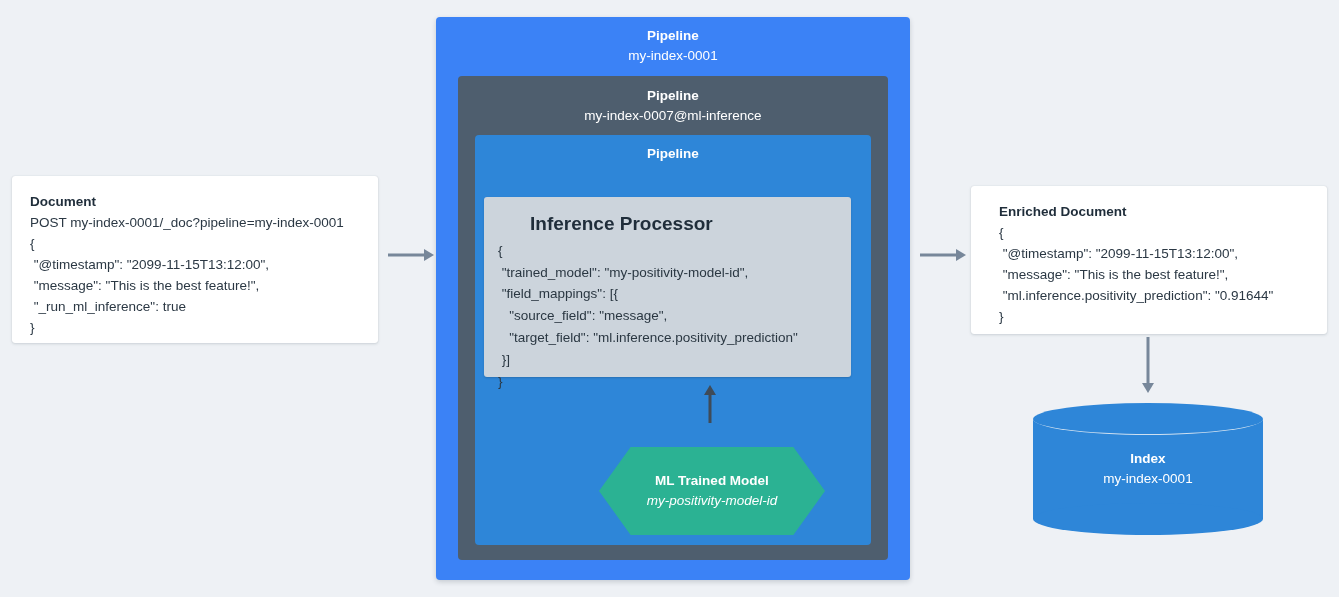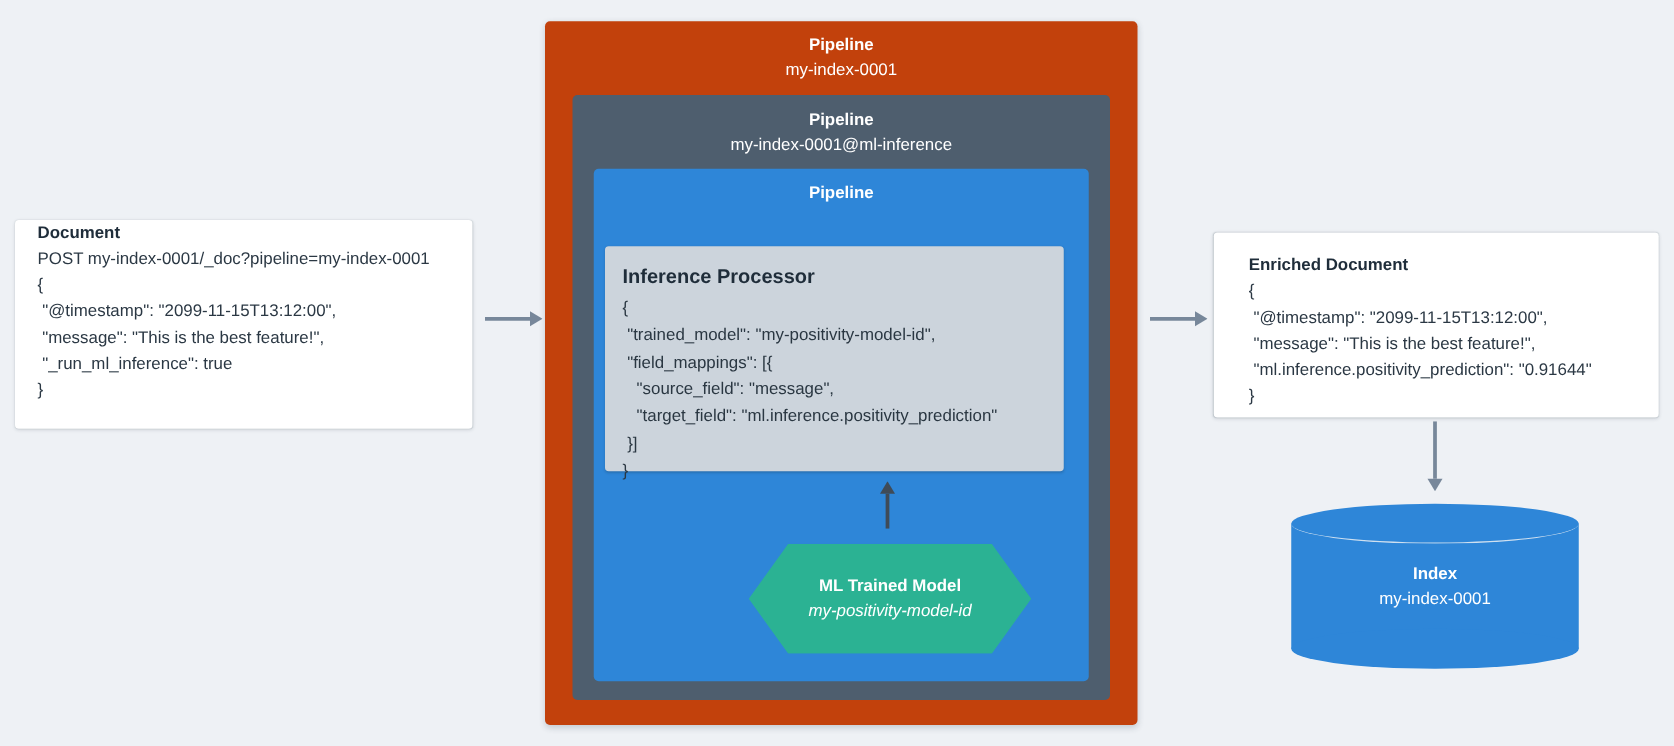--- a/index.html
+++ b/index.html
@@ -42,21 +42,21 @@
     line-height: 1.55;
     white-space: pre;
   }
 
   
   .pipe {
     position: absolute;
     border-radius: 4px;
   }
   .pipe-outer {
-    background: #c2410c;
+    background: #3b82f6;
     box-shadow: 0 2px 5px rgba(40,55,70,0.20);
   }
   .pipe-mid {
     background: #4e5e6e;
   }
   .pipe-inner {
     background: #2e86d8;
   }
   .pipe-head {
     text-align: center;
@@ -80,24 +80,25 @@
   .processor {
     position: absolute;
     background: #ccd4dc;
     border-radius: 3px;
     box-shadow: 0 1px 2px rgba(20,35,50,0.22);
     padding: 12px 14px 10px 14px;
     color: #26323d;
   }
   .proc-title {
     font-weight: bold;
-    font-size: 16px;
+    font-size: 19px;
     color: #1f2d3a;
     line-height: 1.62;
     white-space: pre;
+    margin-left: 32px;
   }
   .proc-line {
     font-size: 13.5px;
     color: #2a3742;
     line-height: 1.62;
     white-space: pre;
   }
 
   
   .hexagon {
@@ -182,21 +183,21 @@
   .arrow {
     position: absolute;
   }
   .arrow svg { display: block; }
 </style>
 </head>
 <body>
 
 <div id="canvas">
 
-  <div class="doc-card" style="left:12px; top:176px; width:366px; height:167px; padding:0 18px;">
+  <div class="doc-card" style="left:12px; top:176px; width:366px; height:167px; padding:16px 18px;">
     <div class="doc-title">Document</div>
     <div class="doc-line">POST my-index-0001/_doc?pipeline=my-index-0001</div>
     <div class="doc-line">{</div>
     <div class="doc-line"> "@timestamp": "2099-11-15T13:12:00",</div>
     <div class="doc-line"> "message": "This is the best feature!",</div>
     <div class="doc-line"> "_run_ml_inference": true</div>
     <div class="doc-line">}</div>
   </div>
 
   <div class="arrow" style="left:388px; top:247px; width:46px; height:16px;">
@@ -208,21 +209,21 @@
 
   <div class="pipe pipe-outer" style="left:436px; top:17px; width:474px; height:563px;">
     <div class="pipe-head" style="padding-top:9px;">
       <span class="lbl">Pipeline</span>
       <span class="val">my-index-0001</span>
     </div>
 
     <div class="pipe pipe-mid" style="left:22px; top:59px; width:430px; height:484px;">
       <div class="pipe-head" style="padding-top:10px;">
         <span class="lbl">Pipeline</span>
-        <span class="val">my-index-0001@ml-inference</span>
+        <span class="val">my-index-0007@ml-inference</span>
       </div>
 
       <div class="pipe pipe-inner" style="left:17px; top:59px; width:396px; height:410px;">
         <div class="pipe-head" style="padding-top:9px;">
           <span class="lbl">Pipeline</span>
         </div>
 
         <div class="processor" style="left:9px; top:62px; width:367px; height:180px;">
           <div class="proc-title">Inference Processor</div>
           <div class="proc-line">{</div>
@@ -234,21 +235,21 @@
           <div class="proc-line">}</div>
         </div>
 
         <div class="arrow" style="left:227px; top:250px; width:16px; height:38px;">
           <svg width="16" height="38" viewBox="0 0 16 38">
             <line x1="8" y1="38" x2="8" y2="10" stroke="#3f4b58" stroke-width="3"></line>
             <polygon points="2,10 8,0 14,10" fill="#3f4b58"></polygon>
           </svg>
         </div>
 
-        <div class="hexagon" style="left:124px; top:300px; width:226px; height:88px;align-items:center;">
+        <div class="hexagon" style="left:124px; top:312px; width:226px; height:88px;align-items:center;">
           <div class="hex-title">ML Trained Model</div>
           <div class="hex-sub">my-positivity-model-id</div>
         </div>
 
       </div>
     </div>
   </div>
 
   <div class="arrow" style="left:920px; top:247px; width:46px; height:16px;">
     <svg width="46" height="16" viewBox="0 0 46 16">

